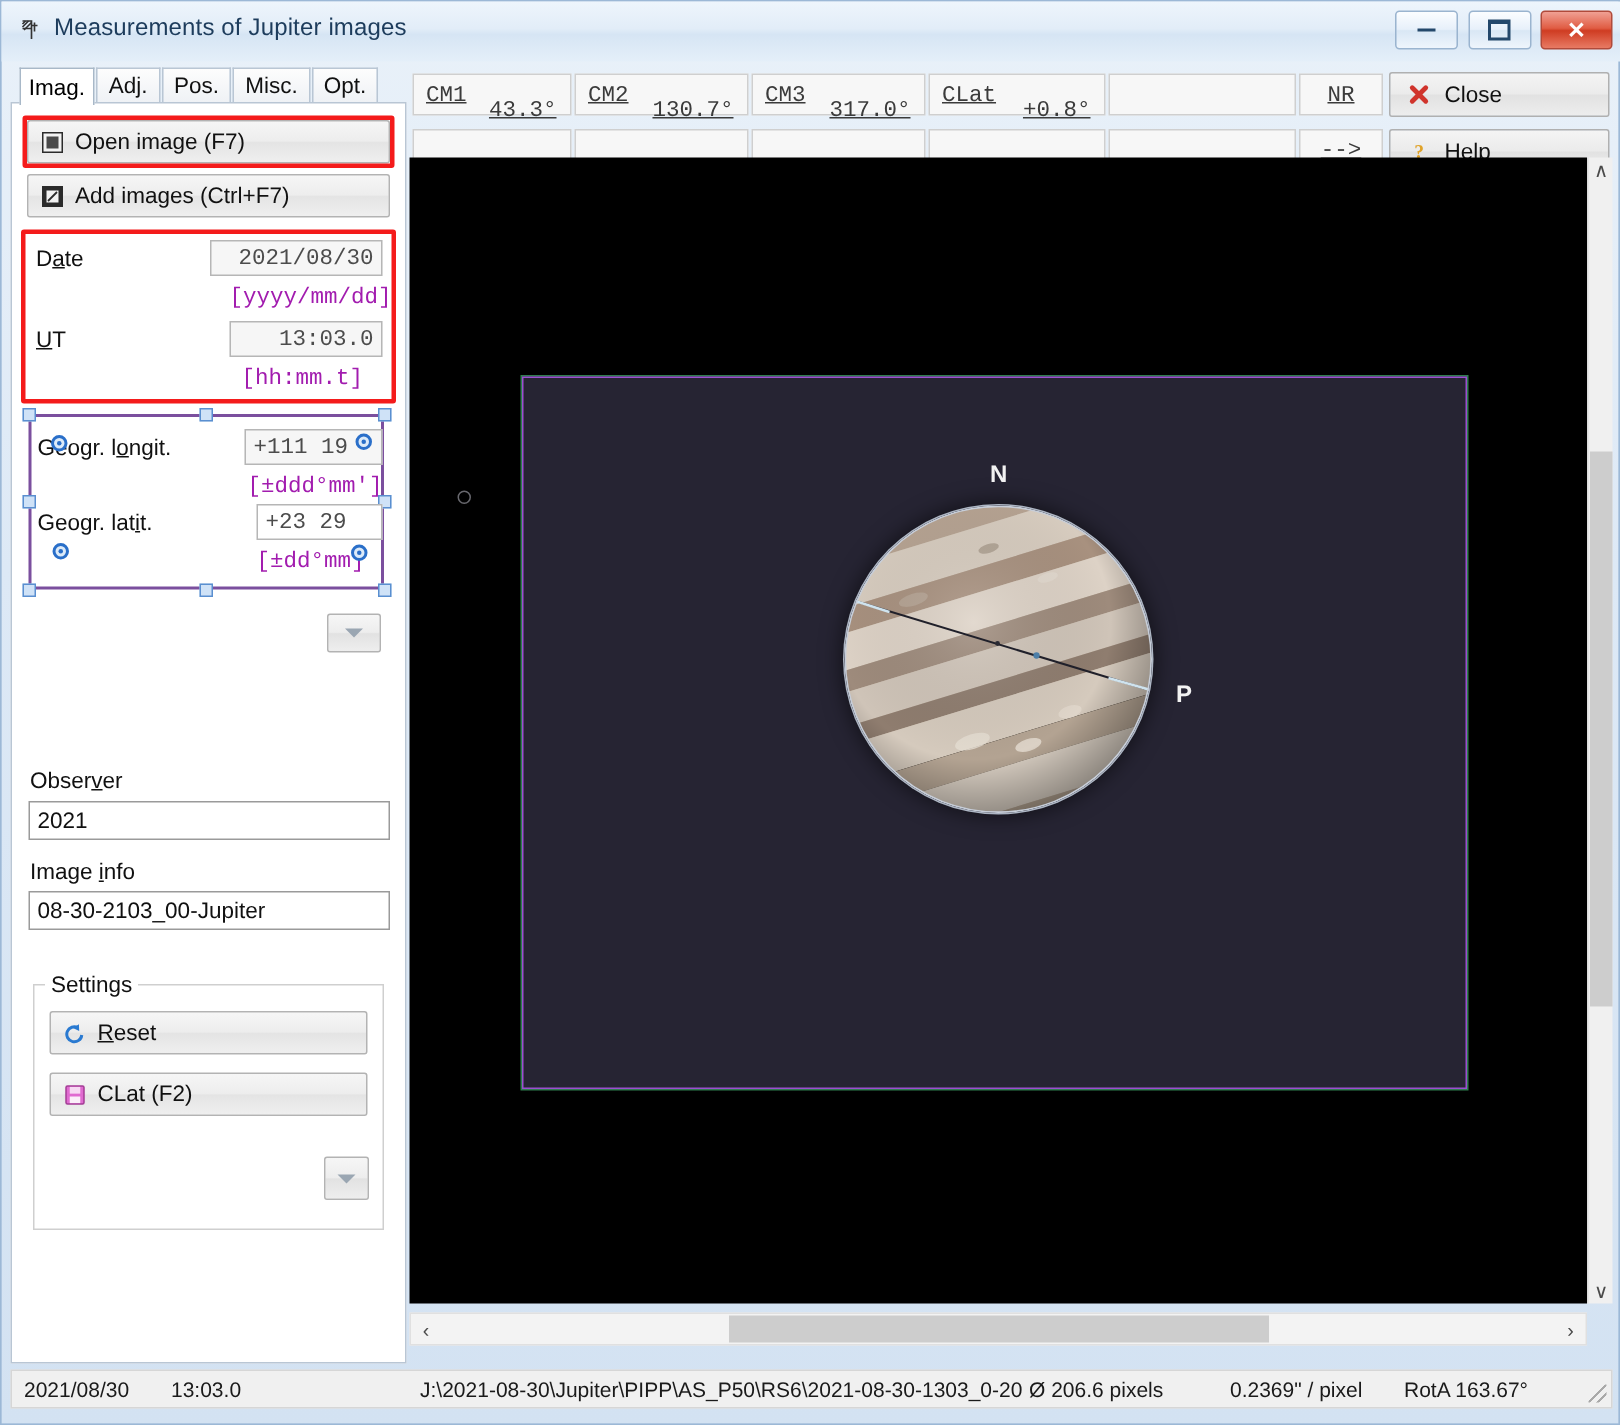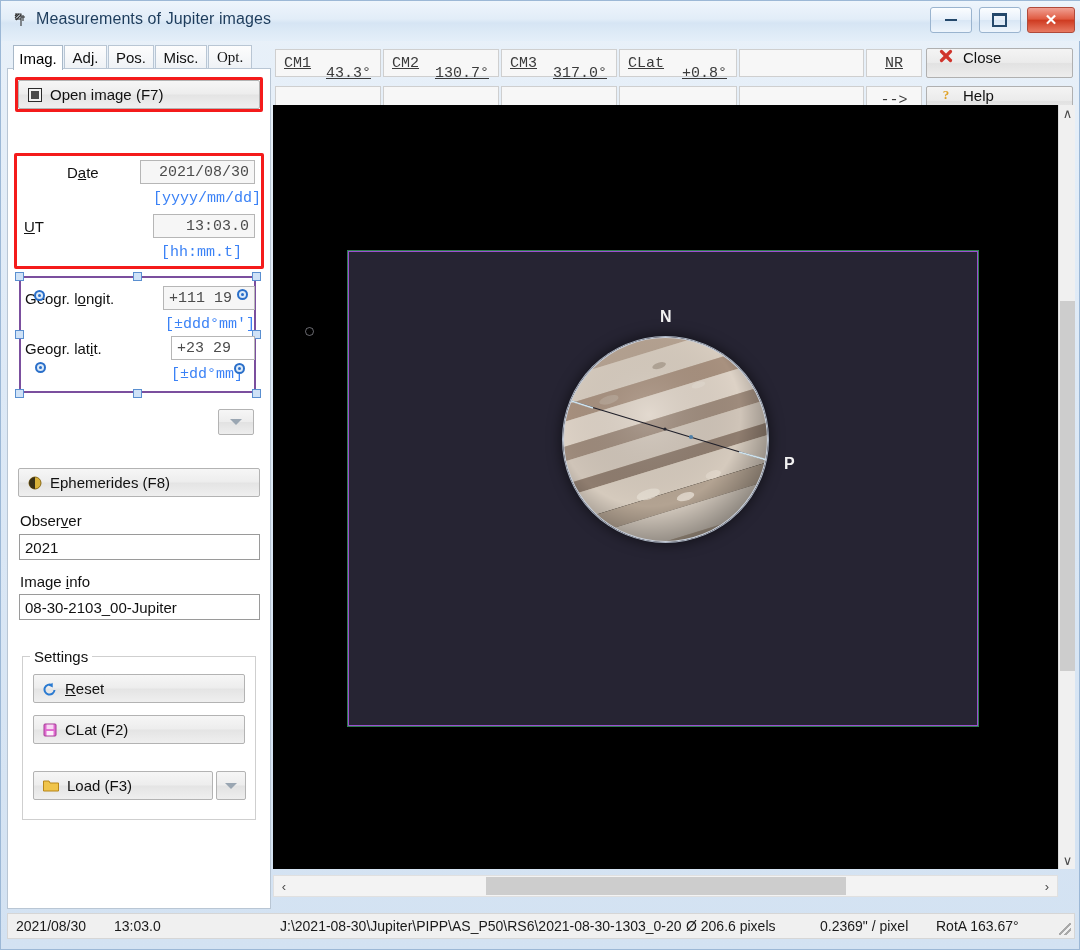--- a/index.html
+++ b/index.html
@@ -93,21 +93,21 @@
   .u{text-decoration:underline;}
   .inputbox{
     position:absolute;box-sizing:border-box;
     border:1px solid #b6b6b6;background:#f6f6f6;
     font-family:"Liberation Mono",monospace;font-size:15px;color:#4c4c4c;
     display:flex;align-items:center;justify-content:flex-end;
     padding-right:5px;height:24px;
   }
   .monolabel{
     position:absolute;font-family:"Liberation Mono",monospace;
-    font-size:15px;color:#3b82f6;white-space:nowrap;
+    font-size:15px;color:#a21caf;white-space:nowrap;
   }
   .selbox{
     position:absolute;box-sizing:border-box;border:2px solid #7b4f9e;
   }
   .handle{
     position:absolute;width:9px;height:9px;box-sizing:border-box;
     background:#cfe2f7;border:1px solid #5a8fd0;
   }
   .bluedot{
     position:absolute;width:11px;height:11px;border-radius:50%;
@@ -147,21 +147,21 @@
     font-family:"Liberation Mono",monospace;font-size:15px;color:#3b3b3b;
     display:flex;align-items:center;text-decoration:underline;
   }
   .infofield .k{margin-left:8px;}
   .infofield .v{margin-left:auto;margin-right:9px;margin-top:20px;}
   .infofield.center{justify-content:center;}
   .actbtn{
     position:absolute;box-sizing:border-box;height:30px;
     border:1px solid #b0b0b0;border-radius:2px;
     background:linear-gradient(to bottom,#f4f4f4 0%,#ebebeb 48%,#e2e2e2 52%,#ededed 100%);
-    font-size:15px;color:#111;display:flex;cursor:default;
+    font-size:15px;color:#111;display:flex;align-items:center;cursor:default;
   }
   .canvas{
     position:absolute;left:0;top:64px;width:785px;height:764px;
     background:#000;overflow:hidden;
   }
   .imgframe{
     position:absolute;left:75px;top:146px;width:630px;height:475px;
     background:#262433;
     border:1px solid #9b4fd0;
     box-shadow:0 0 0 1px #2e7d4f;
@@ -249,41 +249,51 @@
           </div>
         <div class="tab" style="left:57px;width:43px;">
             <span>Adj.</span>
           </div>
         <div class="tab" style="left:101px;width:46px;align-items:center;">
             <span>Pos.</span>
           </div>
         <div class="tab" style="left:148px;width:52px;">
             <span>Misc.</span>
           </div>
-        <div class="tab" style="left:201px;width:44px;font-family:Liberation Serif, serif;">
+        <div class="tab" style="left:201px;width:44px;">
             <span>Opt.</span>
           </div>
       </div>
 
       <div class="panelbody">
 
         <div class="btnbar" style="left:10px;top:11px;width:242px;">
           <span class="ic">
             <svg width="14" height="14" viewBox="0 0 14 14">
                 <rect x="0.5" y="0.5" width="13" height="13" fill="#f2f2f2" stroke="#2b2b2b"></rect>
                 <rect x="3" y="3" width="8" height="8" fill="#4a4a4a"></rect>
               </svg>
           </span>
           <span>Open image (F7)</span>
         </div>
         <div class="redbox" style="left:7px;top:8px;width:248px;height:35px;"></div>
 
+        <div class="btnbar" style="left:10px;top:47px;width:242px;">
+          <span class="ic">
+            <svg width="14" height="14" viewBox="0 0 14 14">
+                <rect x="0.5" y="0.5" width="13" height="13" fill="#2b2b2b" stroke="#2b2b2b"></rect>
+                <rect x="3" y="3" width="8" height="8" fill="#f2f2f2"></rect>
+                <path d="M4 10 L10 4" stroke="#2b2b2b" stroke-width="1.2"></path>
+              </svg>
+          </span>
+          <span>Add images (Ctrl+F7)</span>
+        </div>
 
         <div class="redbox" style="left:6px;top:84px;width:250px;height:116px;"></div>
-        <div class="fieldlabel" style="left:16px;top:95px;margin-left:43px;">D<span class="u">a</span>te</div>
+        <div class="fieldlabel" style="left:16px;top:95px;">D<span class="u">a</span>te</div>
         <div class="inputbox" style="left:132px;top:91px;width:115px;">2021/08/30</div>
         <div class="monolabel" style="left:145px;top:121px;">[yyyy/mm/dd]</div>
         <div class="fieldlabel" style="left:16px;top:149px;"><span class="u">U</span>T</div>
         <div class="inputbox" style="left:145px;top:145px;width:102px;">13:03.0</div>
         <div class="monolabel" style="left:153px;top:175px;">[hh:mm.t]</div>
 
         <div class="selbox" style="left:11px;top:207px;width:237px;height:117px;"></div>
         <div class="handle" style="left:7px;top:203px;"></div>
         <div class="handle" style="left:125px;top:203px;"></div>
         <div class="handle" style="left:244px;top:203px;"></div>
@@ -302,29 +312,20 @@
         <div class="fieldlabel" style="left:17px;top:271px;">Geogr. lat<span class="u">i</span>t.</div>
         <div class="bluedot" style="left:27px;top:293px;"></div>
         <div class="inputbox" style="left:163px;top:267px;width:84px;justify-content:flex-start;padding-left:5px;background:#fff;">+23 29</div>
         <div class="monolabel" style="left:163px;top:297px;">[±dd°mm]</div>
         <div class="bluedot" style="left:226px;top:294px;"></div>
 
         <div class="dropbtn" style="left:210px;top:340px;width:36px;height:26px;">
           <span class="caret"></span>
         </div>
 
-        <div class="btnbar" style="left:10px;top:399px;width:242px;">
-          <span class="ic">
-            <svg width="14" height="14" viewBox="0 0 14 14">
-                <circle cx="7" cy="7" r="6" fill="#d9b23a" stroke="#8a6a15"></circle>
-                <path d="M7 1 A6 6 0 0 0 7 13 Z" fill="#3a3118"></path>
-              </svg>
-          </span>
-          <span>Ephemerides (F8)</span>
-        </div>
 
         <div class="fieldlabel" style="left:12px;top:443px;">Obser<span class="u">v</span>er</div>
         <div class="textinput" style="left:11px;top:465px;width:241px;">2021</div>
 
         <div class="fieldlabel" style="left:12px;top:504px;">Image <span class="u">i</span>nfo</div>
         <div class="textinput" style="left:11px;top:525px;width:241px;">08-30-2103_00-Jupiter</div>
 
         <div class="groupbox" style="left:14px;top:587px;width:234px;height:164px;"></div>
         <div class="grouptitle" style="left:22px;top:579px;">Settings</div>
 
@@ -342,28 +343,20 @@
           <span class="ic">
             <svg width="14" height="14" viewBox="0 0 14 14">
                 <rect x="1" y="1" width="12" height="12" rx="1" fill="#e06ad0" stroke="#a33d95"></rect>
                 <rect x="3.5" y="1.6" width="7" height="4.5" fill="#f7d9f3"></rect>
                 <rect x="3.5" y="8" width="7" height="4.4" fill="#fbeef9"></rect>
               </svg>
           </span>
           <span>CLat (F2)</span>
         </div>
 
-        <div class="btnbar" style="left:25px;top:702px;width:180px;">
-          <span class="ic">
-            <svg width="16" height="13" viewBox="0 0 16 13">
-                <path d="M0.5 2 L0.5 12 L15.5 12 L15.5 4 L7 4 L6 2 Z" fill="#f0c44a" stroke="#b8871a"></path>
-              </svg>
-          </span>
-          <span>Load (F3)</span>
-        </div>
         <div class="dropbtn" style="left:208px;top:702px;width:30px;height:29px;">
           <span class="caret"></span>
         </div>
 
       </div>
     </div>
 
     <div class="rightpanel">
 
       <div class="infofield" style="left:2px;top:8px;width:106px;">

